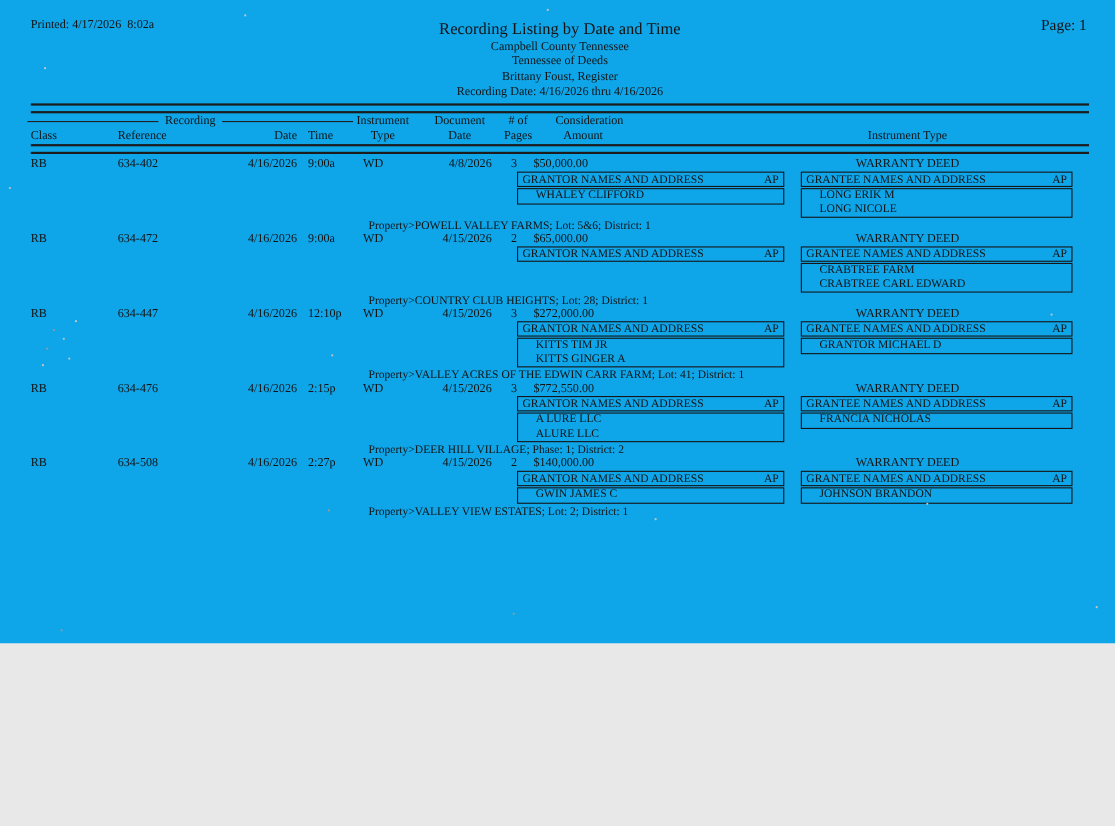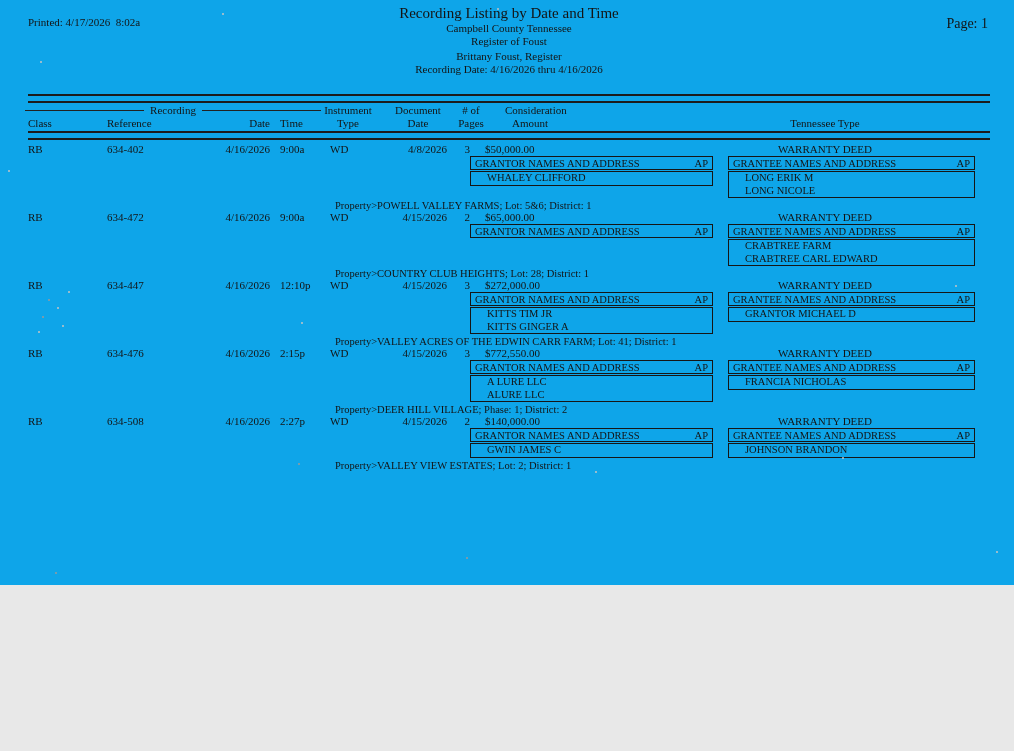--- a/index.html
+++ b/index.html
@@ -7,21 +7,21 @@
     position:relative;width:1014px;height:585px;background:#0ea5e9;
     font-family:Liberation Serif, serif;color:#141414;
     overflow:hidden;margin:0 auto;
   }
   .content{position:absolute;left:28px;top:0;width:962px;}
 
   
   .hdr{position:relative;height:94px;}
   .printed{position:absolute;left:0;top:16px;font-size:11px;white-space:pre;}
   .pagenum{position:absolute;right:2px;top:16px;font-size:14px;}
-  .titles{text-align:center;padding-top:4px;}
+  .titles{text-align:center;padding-top:18px;}
   .title{font-size:15px;line-height:18px;}
   .sub{font-size:11px;line-height:12.5px;}
   .sub-gap{margin-top:3px;}
 
   
   .rule{height:5px;border-top:2px solid #1c1c1c;border-bottom:2px solid #1c1c1c;}
 
   
   .colhdr{position:relative;height:28px;font-size:11px;}
   .colhdr span,.colhdr .recording-span{position:absolute;}
@@ -75,21 +75,21 @@
 
 <div class="page">
   <div class="content">
 
     <div class="hdr">
       <div class="printed">Printed: 4/17/2026  8:02a</div>
       <div class="pagenum">Page: 1</div>
       <div class="titles">
         <div class="title">Recording Listing by Date and Time</div>
         <div class="sub">Campbell County Tennessee</div>
-        <div class="sub">Register of Foust</div>
+        <div class="sub">Tennessee of Deeds</div>
         <div class="sub sub-gap">Brittany Foust, Register</div>
         <div class="sub">Recording Date: 4/16/2026 thru 4/16/2026</div>
       </div>
     </div>
 
     <div class="rule"></div>
 
     <div class="colhdr">
       <div class="recording-span r1">
         <span class="dash" style="position:static"></span>
@@ -102,21 +102,21 @@
       <span class="r1 l-cons">Consideration</span>
 
       <span class="r2 l-class">Class</span>
       <span class="r2 l-ref">Reference</span>
       <span class="r2 l-date">Date</span>
       <span class="r2 l-time">Time</span>
       <span class="r2 l-type">Type</span>
       <span class="r2 l-docd">Date</span>
       <span class="r2 l-pages">Pages</span>
       <span class="r2 l-amount">Amount</span>
-      <span class="r2 l-itype">Tennessee Type</span>
+      <span class="r2 l-itype">Instrument Type</span>
     </div>
 
     <div class="rule"></div>
 
     <div class="records">
 
       <div class="record">
         <div class="row">
           <span class="l-class">RB</span>
           <span class="l-ref">634-402</span>

